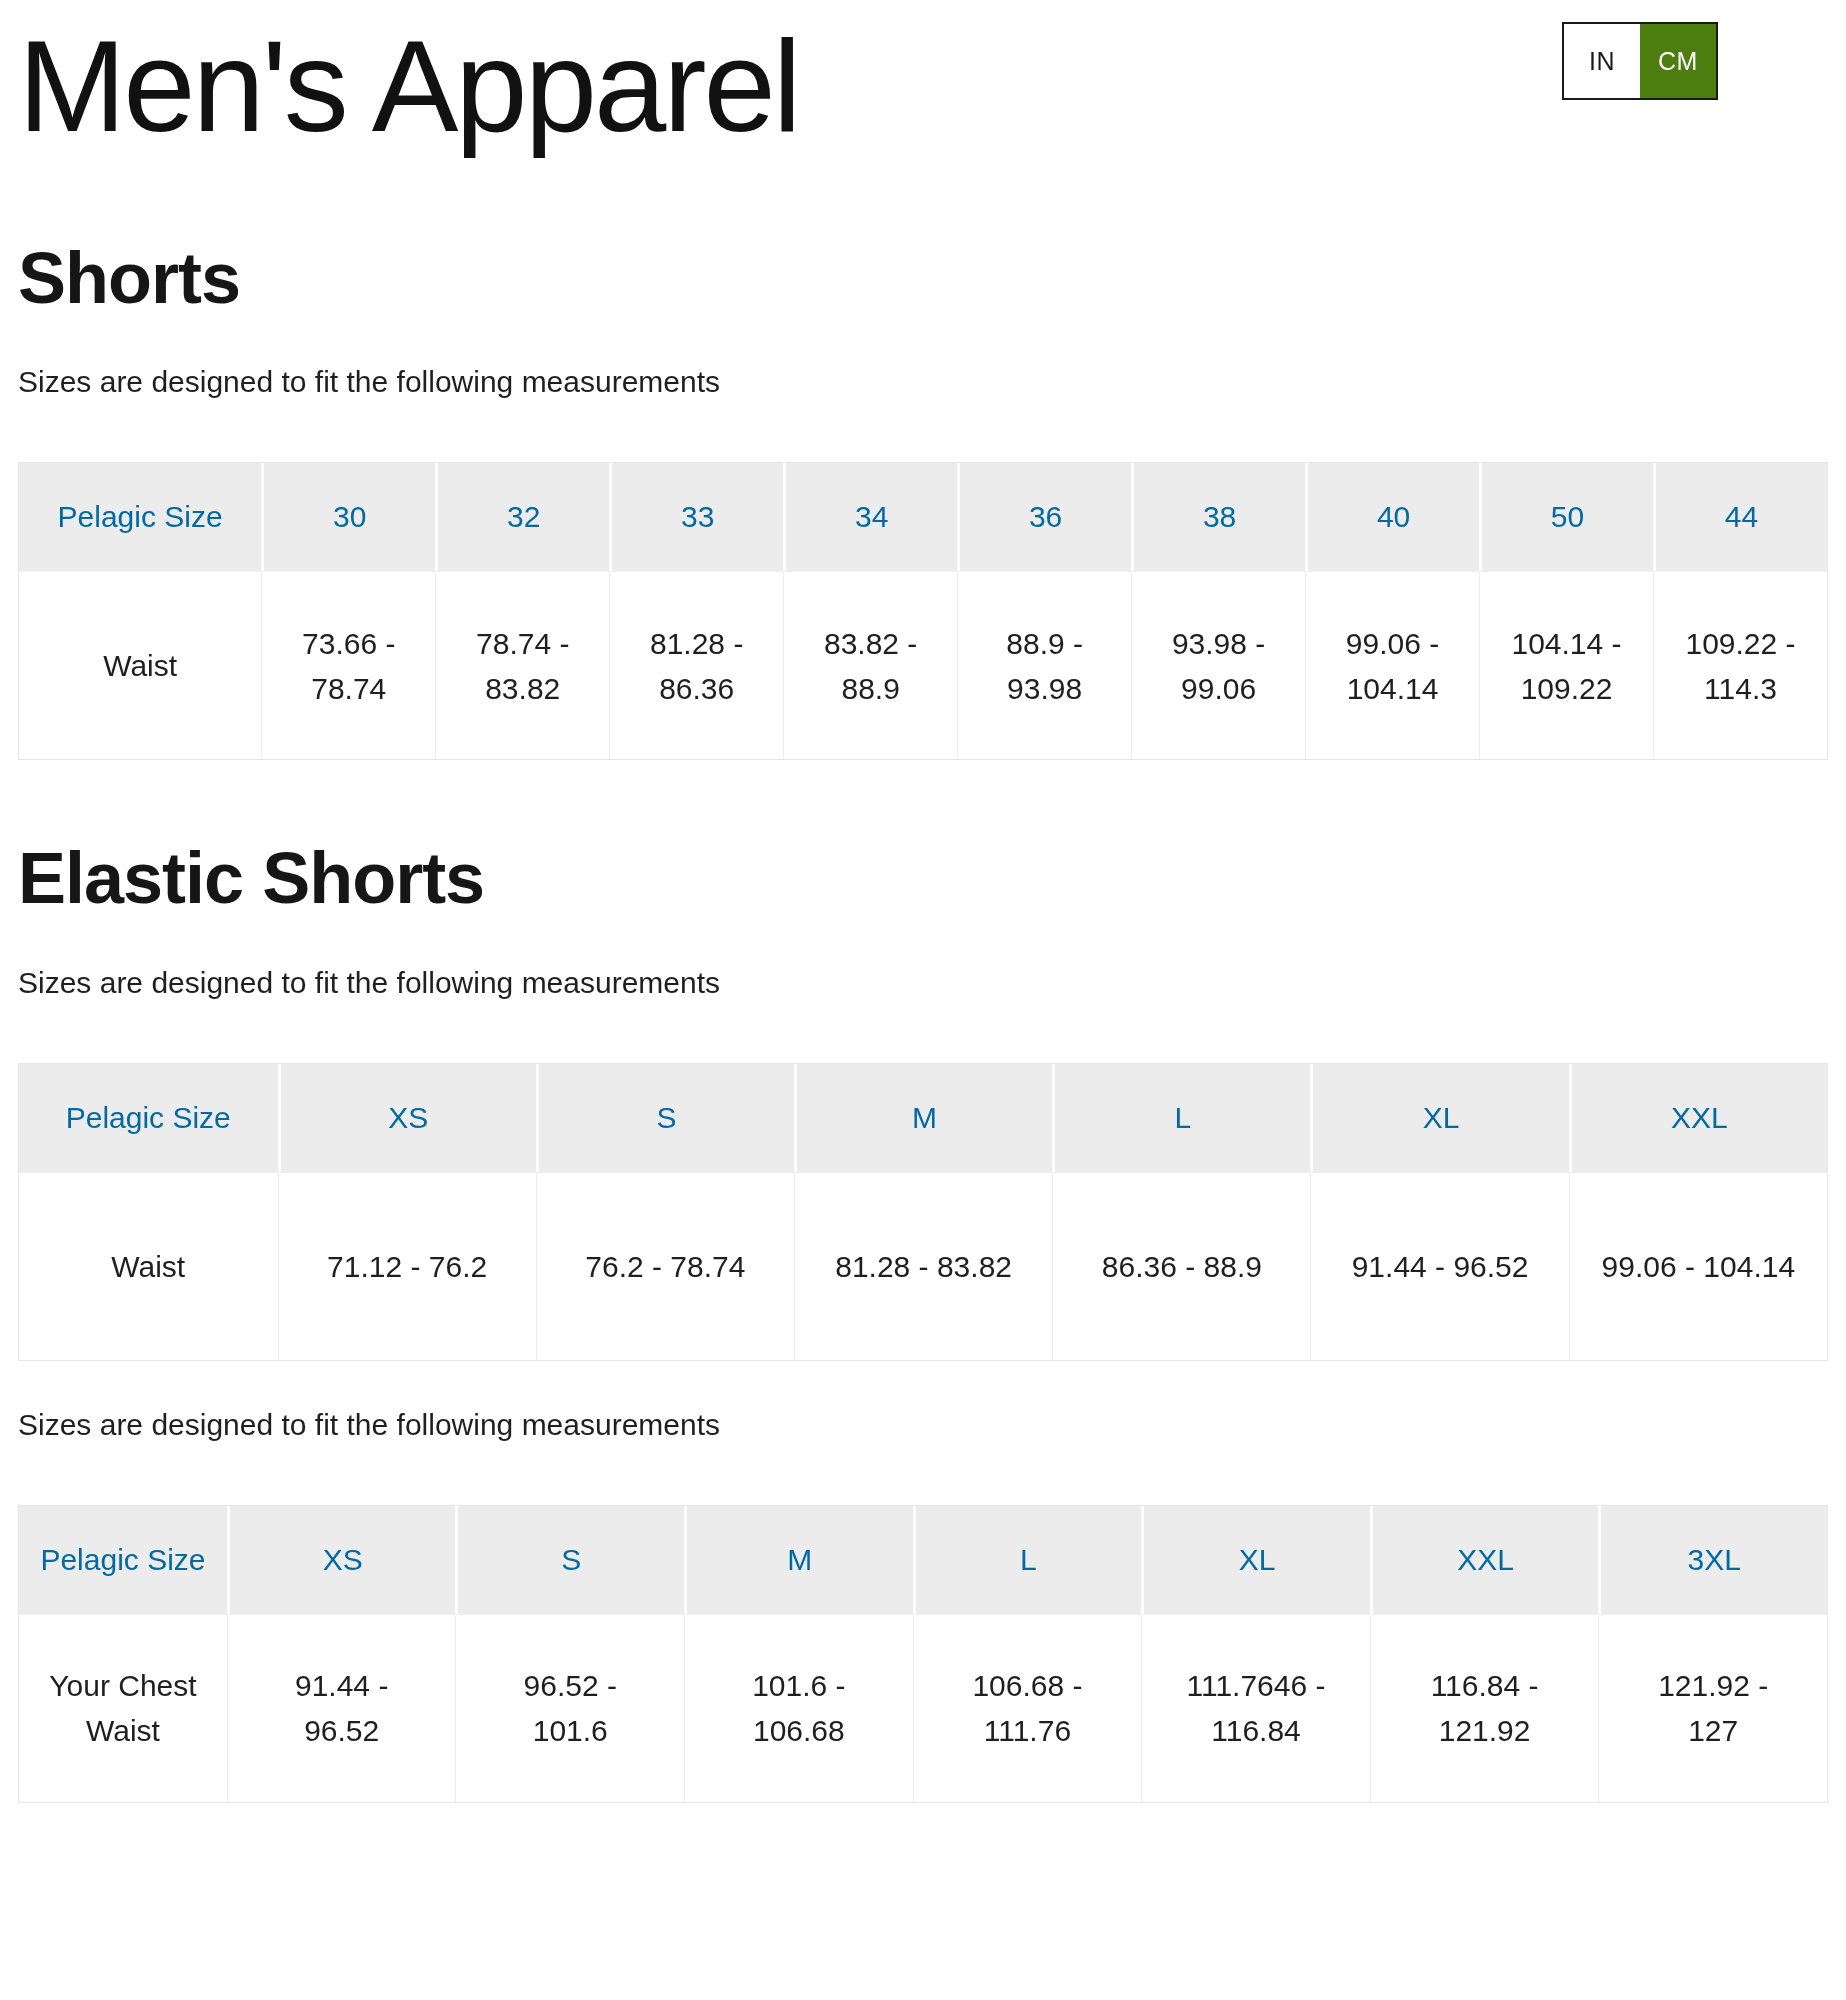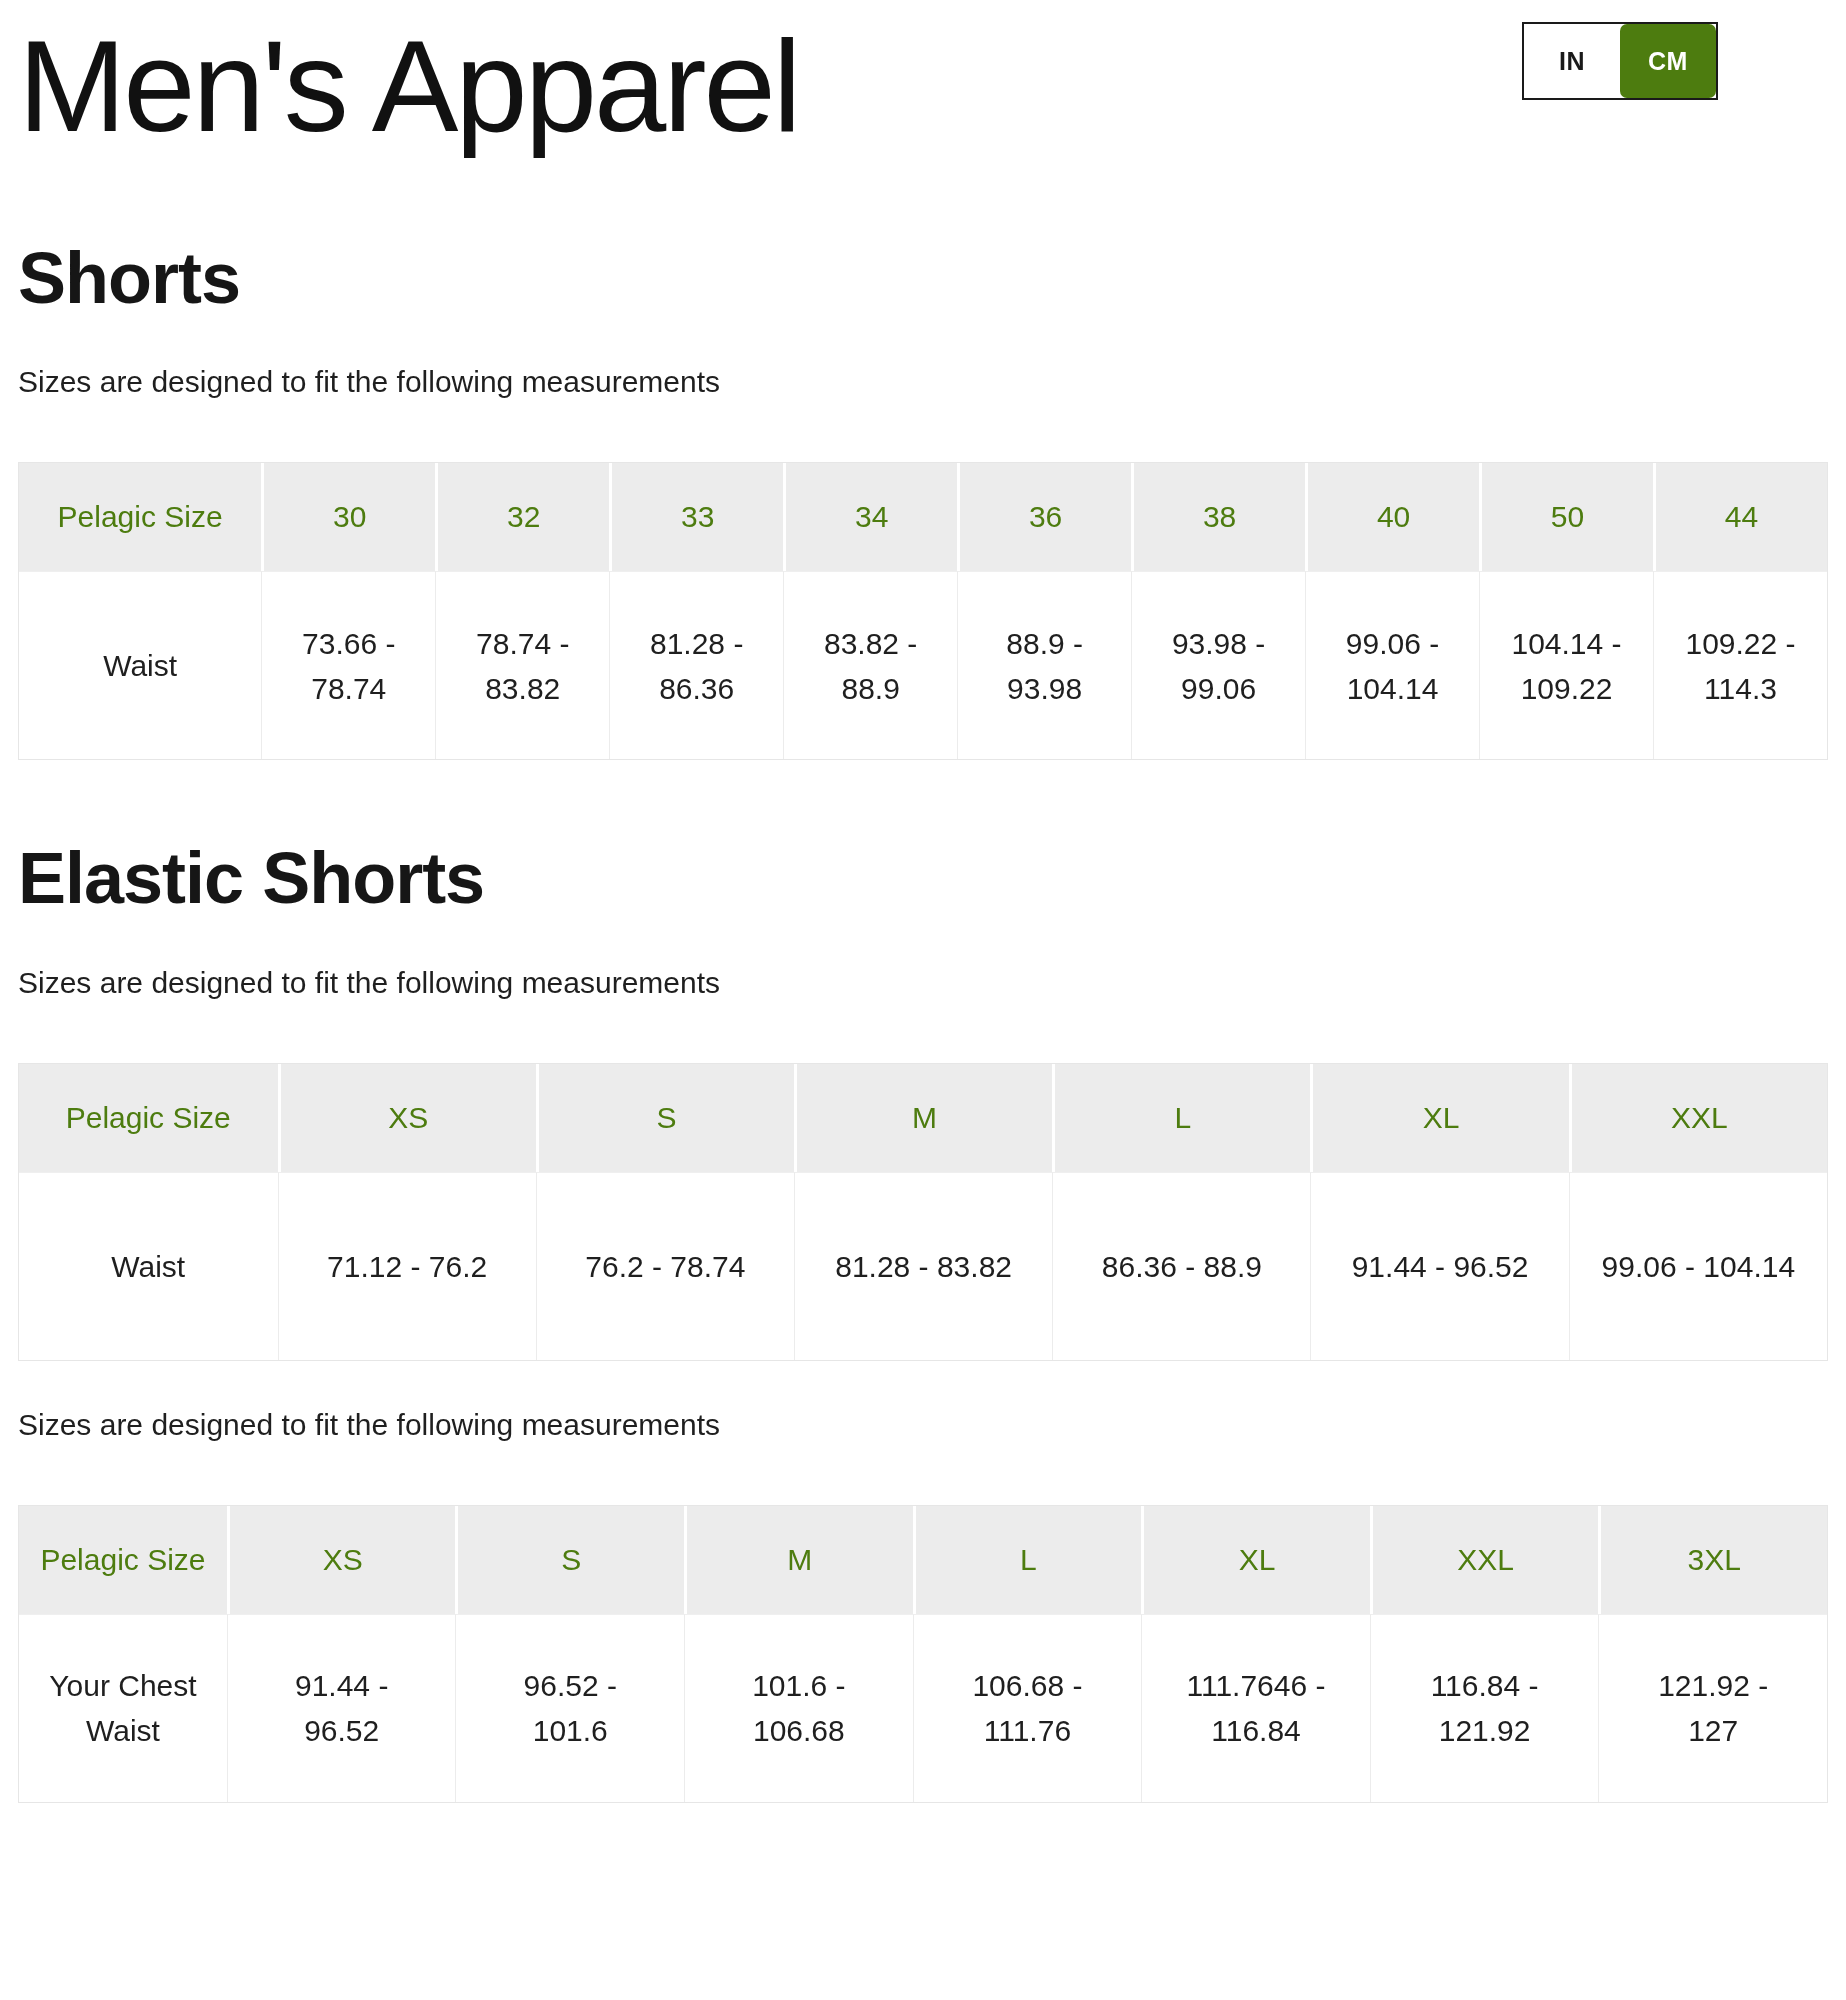--- a/index.html
+++ b/index.html
@@ -25,31 +25,30 @@
     color: #111111;
   }
   .unit-toggle {
     display: flex;
     border: 2px solid #1a1a1a;
     margin-top: 8px;
     margin-right: 110px;
     flex: 0 0 auto;
   }
   .unit-btn {
-    width: 96px;
+    width: 76px;
     height: 74px;
     display: flex;
     align-items: center;
     justify-content: center;
     font-size: 25px;
-    font-weight: 700;
+    font-weight: 400;
     letter-spacing: 0.5px;
     cursor: pointer;
     user-select: none;
-    border-radius: 7px;
   }
   .unit-in { background: #ffffff; color: #1a1a1a; }
   .unit-cm { background: #4d7c0f; color: #ffffff; }
 
   h2.section-heading {
     margin: 78px 0 0 0;
     font-size: 72px;
     line-height: 1.12;
     font-weight: 700;
     letter-spacing: -1px;
@@ -73,21 +72,21 @@
     table-layout: fixed;
   }
   table.size-table th {
     background: #ececec;
     font-weight: 400;
     font-size: 30px;
     height: 108px;
     text-align: center;
     vertical-align: middle;
     padding: 6px 10px;
-    color: #4d7c0f;
+    color: #0369a1;
   }
   table.size-table th + th { border-left: 3px solid #ffffff; }
   table.size-table td {
     height: 188px;
     font-size: 30px;
     line-height: 1.5;
     text-align: center;
     vertical-align: middle;
     padding: 8px 10px;
     border-top: 1px solid #efefef;

